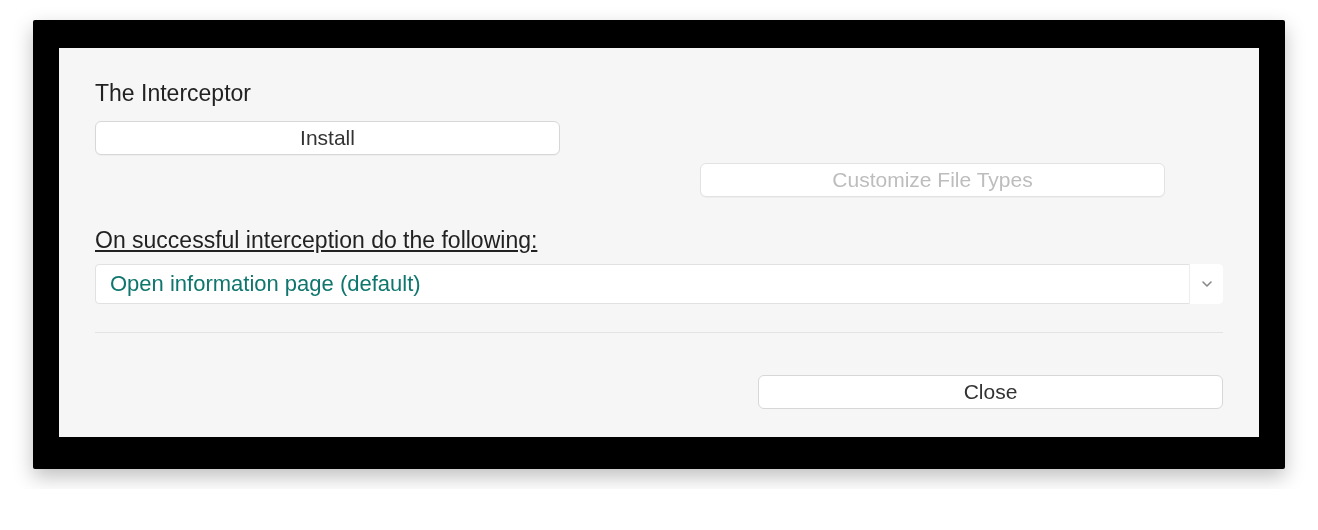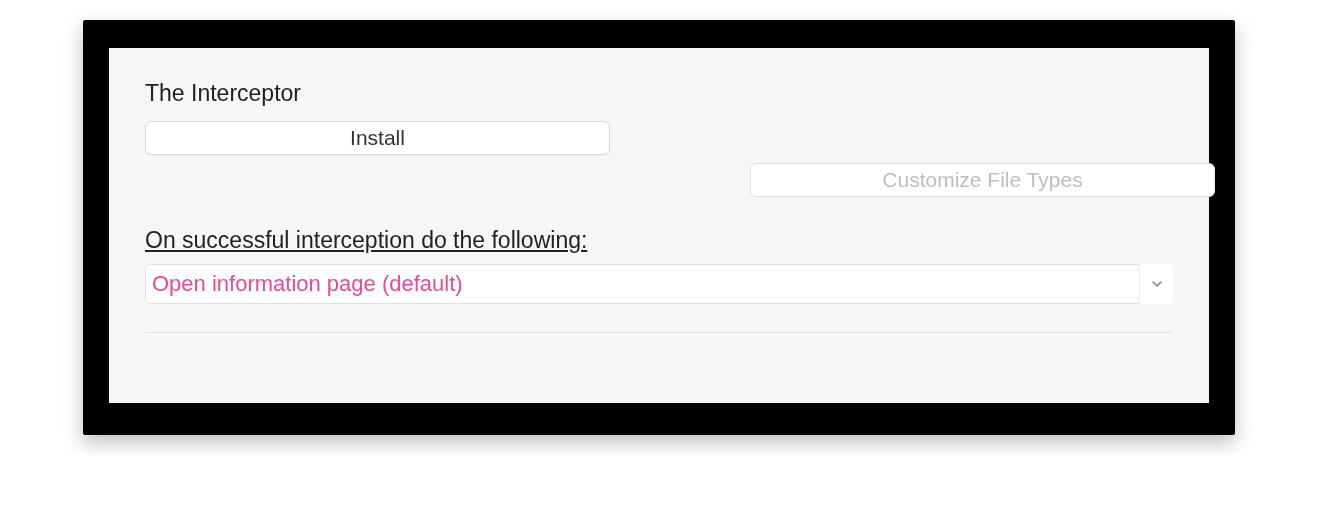--- a/index.html
+++ b/index.html
@@ -16,21 +16,21 @@
       padding: 20px;
     }
     .outer-frame {
       background: #000;
       padding: 28px 26px 32px 26px;
       box-shadow: 0 8px 20px rgba(0,0,0,0.25);
       border-radius: 2px;
     }
     .dialog {
       background: #f6f6f6;
-      width: 1100px;
+      width: 1200px;
       padding: 32px 36px 28px 36px;
     }
     .section-title {
       font-size: 23px;
       color: #222;
       margin-bottom: 14px;
       font-weight: 400;
     }
     .button-row {
       display: flex;
@@ -73,23 +73,23 @@
       margin-bottom: 28px;
     }
     .select-box {
       width: 100%;
       height: 40px;
       background: #fff;
       border: 1px solid #e1e1e1;
       border-radius: 4px;
       display: flex;
       align-items: center;
-      padding: 0 40px 0 6px;
+      padding: 0 40px 0 14px;
       font-size: 22px;
-      color: #ec4899;
+      color: #0f766e;
       cursor: pointer;
     }
     .select-caret {
       position: absolute;
       right: 0;
       top: 0;
       width: 34px;
       height: 40px;
       border-left: 1px solid #ededed;
       display: flex;
@@ -149,15 +149,20 @@
       </div>
       <div class="select-caret">
         <svg width="12" height="12" viewBox="0 0 12 12">
           <path d="M2 4 L6 8 L10 4" fill="none" stroke="#888" stroke-width="1.6" stroke-linecap="round" stroke-linejoin="round"></path>
         </svg>
       </div>
     </div>
 
     <hr class="divider">
 
+    <div class="footer-row">
+      <button class="close-btn">
+        <span>Close</span>
+      </button>
+    </div>
 
   </div>
 </div>
 
 </body></html>

